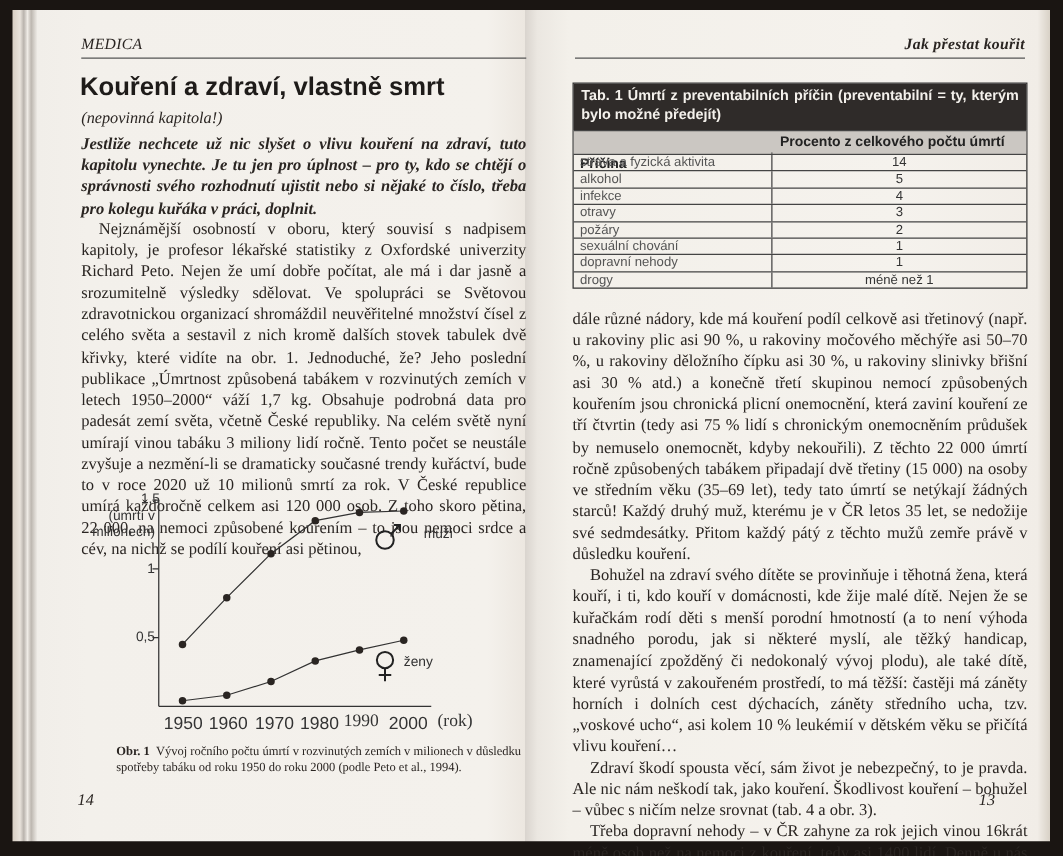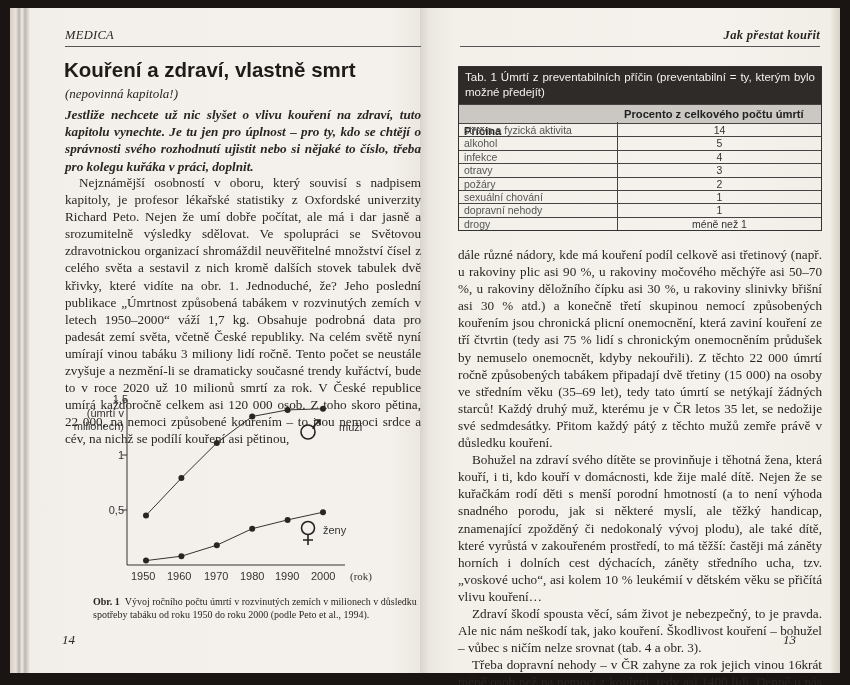--- a/index.html
+++ b/index.html
@@ -41,31 +41,31 @@
     position: absolute; width: 356px; font-size: 13.2px; line-height: 17.1px;
     text-align: justify; hyphens: manual;
   }
   .body-left { left: 65px; top: 174px; }
   .body-text p { margin: 0; text-indent: 14px; }
   .body-text p.noindent { text-indent: 0; }
 
   .chart { position: absolute; left: 50px; top: 388px; width: 340px; height: 200px; }
   .chart svg { position: absolute; left: 0; top: 0; }
   .y-label { position: absolute; font-family: "Liberation Sans", sans-serif; font-size: 11px; color: #333; text-align: right; }
-  .x-tick-label { position: absolute; font-family: "Liberation Sans", sans-serif; font-size: 11px; color: #333; }
+  .x-tick-label { position: absolute; font-family: "Liberation Sans", sans-serif; font-size: 14px; color: #333; }
   .series-label { position: absolute; font-family: "Liberation Sans", sans-serif; font-size: 11px; color: #333; }
 
   .caption { position: absolute; left: 65px; top: 595px; width: 345px; font-size: 10px; line-height: 13px; margin-left: 28px; }
   .caption b { font-weight: bold; }
   .page-num { position: absolute; top: 632px; font-style: italic; font-size: 13px; }
   .pn-left { left: 62px; }
   .pn-right { left: 783px; }
 
   .table { position: absolute; left: 458px; top: 66px; width: 362px; border: 1px solid #333; font-family: "Liberation Sans", sans-serif; }
-  .table-caption { background: #2f2b29; color: #f4f1ec; font-weight: normal; font-size: 11.5px; line-height: 15px; padding: 3px 6px 4px 6px; text-align: justify; }
+  .table-caption { background: #2f2b29; color: #f4f1ec; font-weight: bold; font-size: 11.5px; line-height: 15px; padding: 3px 6px 4px 6px; text-align: justify; }
   .table-head, .table-row { display: flex; border-top: 1px solid #444; }
   .table-head { background: #cbc7c2; font-weight: bold; font-size: 11.2px; height: 18px; line-height: 18px; }
   .table-row { font-size: 10.5px; height: 12.4px; line-height: 12.4px; color: #555; }
   .col-a { width: 153px; padding-left: 5px; border-right: 1px solid #444; }
   .col-b { flex: 1; text-align: center; color: #333; }
   .table-head .col-b { text-align: left; padding-left: 6px; color: #222; }
   .table-head .col-a { color: #222; margin-top: 17px; }
 
   .body-right { left: 458px; top: 246px; width: 364px; }
 </style>
@@ -115,21 +115,21 @@
       </g>
     </svg>
   <div class="y-label" style="left:28px; top:5px; width:50px;">1,5</div>
   <div class="y-label" style="left:0px; top:19px; width:74px; line-height:13px;">(úmrtí v milionech)</div>
   <div class="y-label" style="left:28px; top:61px; width:46px;">1</div>
   <div class="y-label" style="left:28px; top:116px; width:46px;">0,5</div>
   <div class="x-tick-label" style="left:81px; top:182px;">1950</div>
   <div class="x-tick-label" style="left:117px; top:182px;">1960</div>
   <div class="x-tick-label" style="left:154px; top:182px;">1970</div>
   <div class="x-tick-label" style="left:190px; top:182px;">1980</div>
-  <div class="x-tick-label" style="left:225px; top:182px;">1990</div>
+  <div class="x-tick-label" style="left:225px; top:182px;font-family:Liberation Serif, serif;">1990</div>
   <div class="x-tick-label" style="left:261px; top:182px;">2000</div>
   <div class="x-tick-label" style="left:300px; top:182px;font-family:Liberation Serif, serif;">(rok)</div>
   <div class="series-label" style="left:273px; top:33px;margin-left:16px;">muži</div>
   <div class="series-label" style="left:273px; top:136px;">ženy</div>
 </div>
 
 <div class="caption">
   <b>Obr. 1</b>&nbsp;
   <span>Vývoj ročního počtu úmrtí v rozvinutých zemích v milionech v důsledku spotřeby tabáku od roku 1950 do roku 2000 (podle Peto et al., 1994).</span>
 </div>

